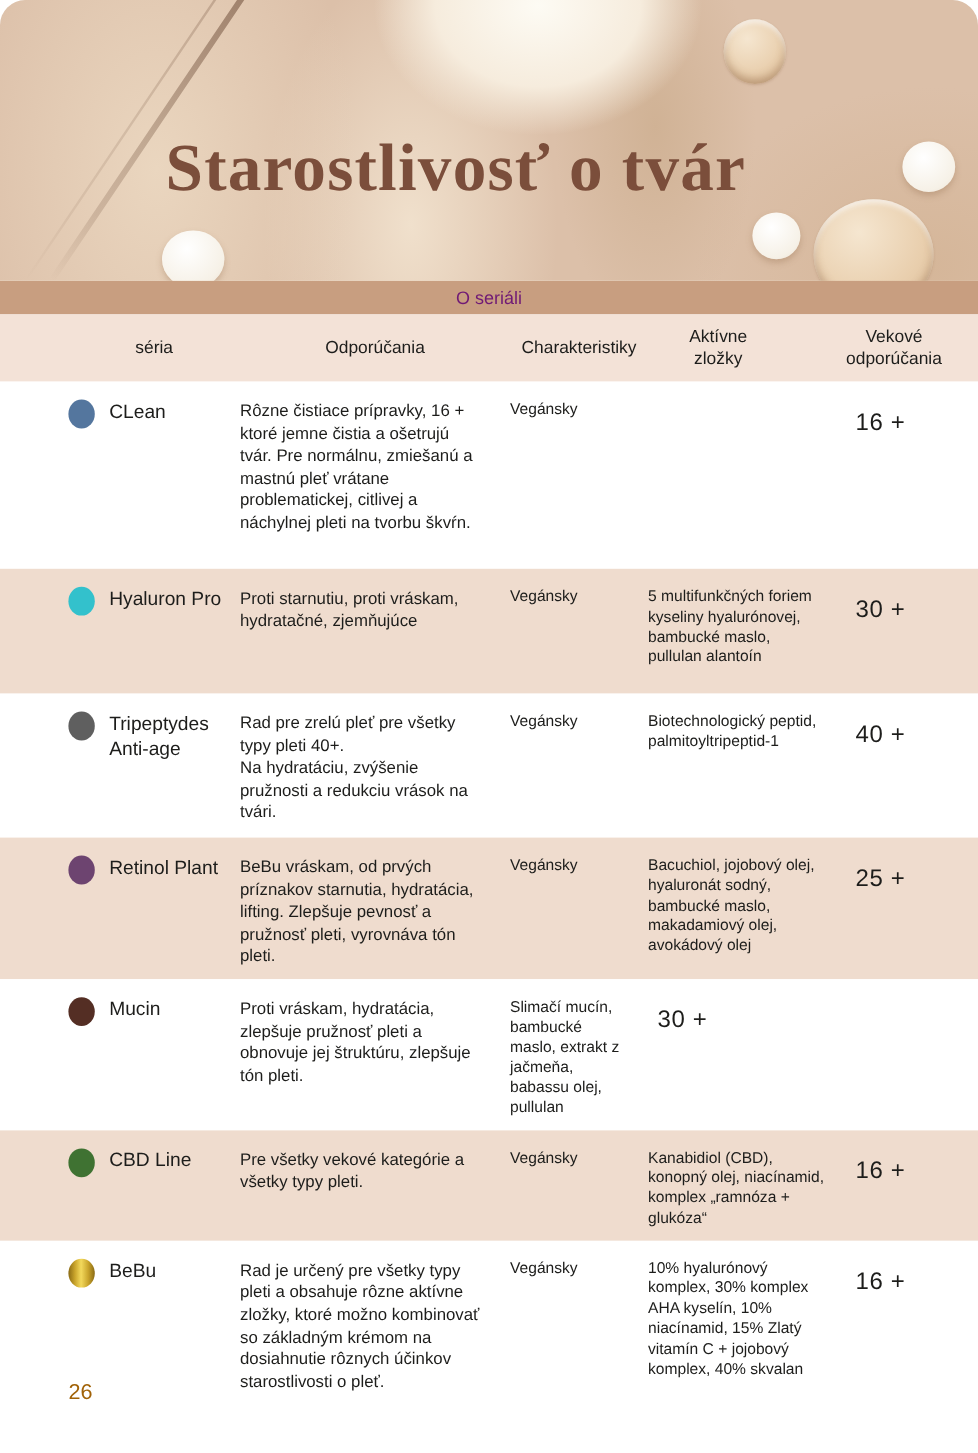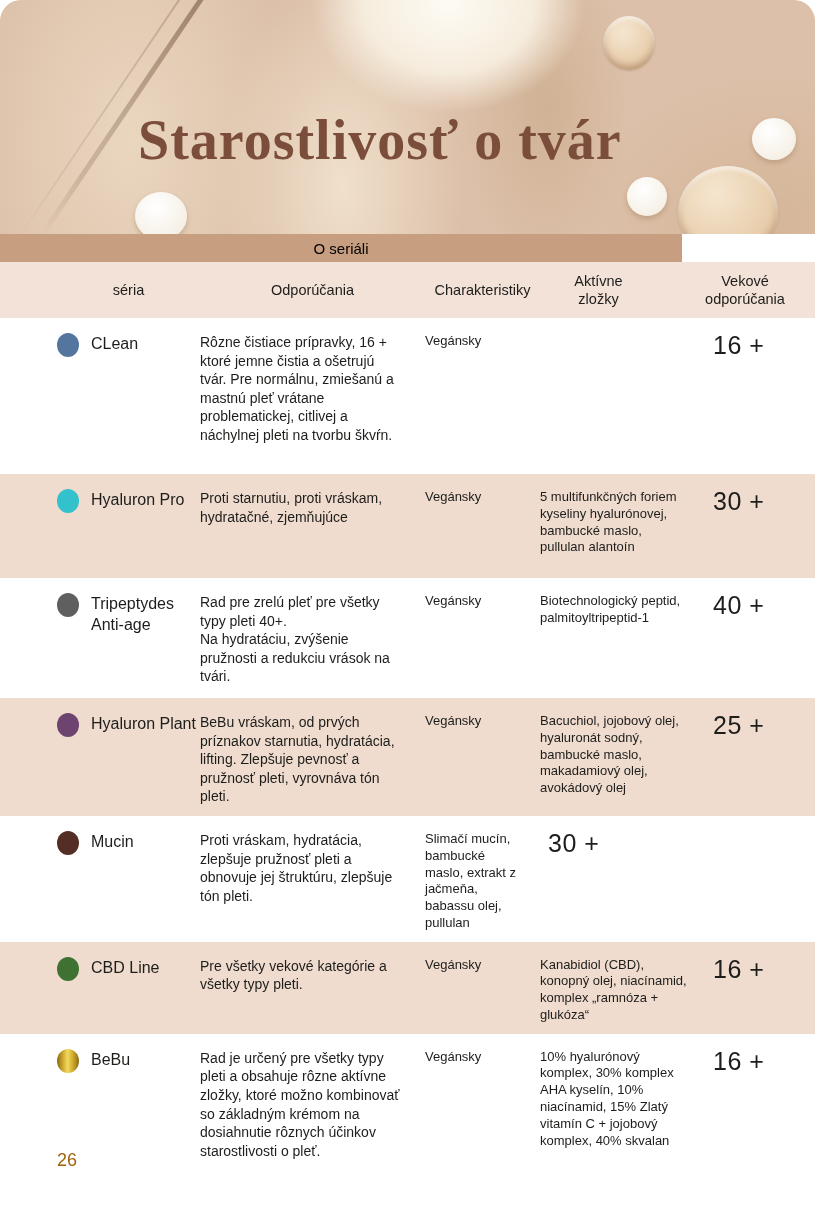--- a/index.html
+++ b/index.html
@@ -44,23 +44,23 @@
   .m2 { left:627px; top:177px; width:40px; height:39px; }
   .m3 { left:135px; top:192px; width:52px; height:48px; }
   .page-title {
     position:absolute; left:138px; top:108px;
     font-family:"Liberation Serif", serif; font-weight:bold;
     font-size:56px; letter-spacing:1px; color:#7b4e3b; white-space:nowrap;
   }
 
   
   .band {
-    width:682px; height:28px; background:#c89e80;
+    width:815px; height:28px; background:#c89e80;
     display:flex; align-items:center; justify-content:center;
-    font-size:15px; color:#000000;
+    font-size:15px; color:#701a75;
   }
   .thead {
     width:815px; height:56px; background:#f3e2d7;
     display:grid; grid-template-columns:143px 225px 115px 165px 1fr;
     padding-left:57px; align-items:center;
   }
   .thead .h { text-align:center; font-size:14.5px; line-height:1.25; white-space:pre-line; color:#1d1d1b; }
   .thead .h-ing { padding-right:48px; }
   .thead .h-age { padding-right:30px; }
 
@@ -78,21 +78,21 @@
   .row:nth-child(5) { min-height:112px; }
   .row:nth-child(6) { min-height:91px;  }
   .row:nth-child(7) { min-height:198px; }
 
   .c-series { display:flex; align-items:flex-start; gap:12px; padding-top:13px; }
   .dot { width:22px; height:24px; border-radius:50%; flex:none; margin-top:2px; }
   .series-name { font-size:16px; line-height:1.3; padding-top:3px; }
   .c-reco { padding:15px 22px 10px 0; font-size:14px;   line-height:1.33; white-space:pre-line; }
   .c-char { padding:15px 12px 10px 0; font-size:13px;   line-height:1.3; }
   .c-ing  { padding:15px 16px 10px 0; font-size:13px; line-height:1.29; }
-  .c-age  { padding:13px 0 0 8px; font-size:25px; letter-spacing:.5px; }
+  .c-age  { padding:23px 0 0 8px; font-size:20px; letter-spacing:.5px; }
 
   .page-number { position:absolute; left:57px; top:1150px; font-size:18px; color:#a16207; }
 </style>
 </head>
 <body>
 
 <div class="page">
 
   <div class="hero">
     <div class="streak"></div>
@@ -151,21 +151,21 @@
       <div class="cell c-reco">Rad pre zrelú pleť pre všetky typy pleti 40+.
 Na hydratáciu, zvýšenie pružnosti a redukciu vrások na tvári.</div>
       <div class="cell c-char">Vegánsky</div>
       <div class="cell c-ing">Biotechnologický peptid, palmitoyltripeptid-1</div>
       <div class="cell c-age">40 +</div>
     </div>
 
     <div class="row">
       <div class="cell c-series">
         <span class="dot" style="background: rgb(109, 68, 112);"></span>
-        <span class="series-name">Hyaluron Plant</span>
+        <span class="series-name">Retinol Plant</span>
       </div>
       <div class="cell c-reco">BeBu vráskam, od prvých príznakov starnutia, hydratácia, lifting. Zlepšuje pevnosť a pružnosť pleti, vyrovnáva tón pleti.</div>
       <div class="cell c-char">Vegánsky</div>
       <div class="cell c-ing">Bacuchiol, jojobový olej, hyaluronát sodný, bambucké maslo, makadamiový olej, avokádový olej</div>
       <div class="cell c-age">25 +</div>
     </div>
 
     <div class="row">
       <div class="cell c-series">
         <span class="dot" style="background: rgb(84, 46, 36);"></span>

